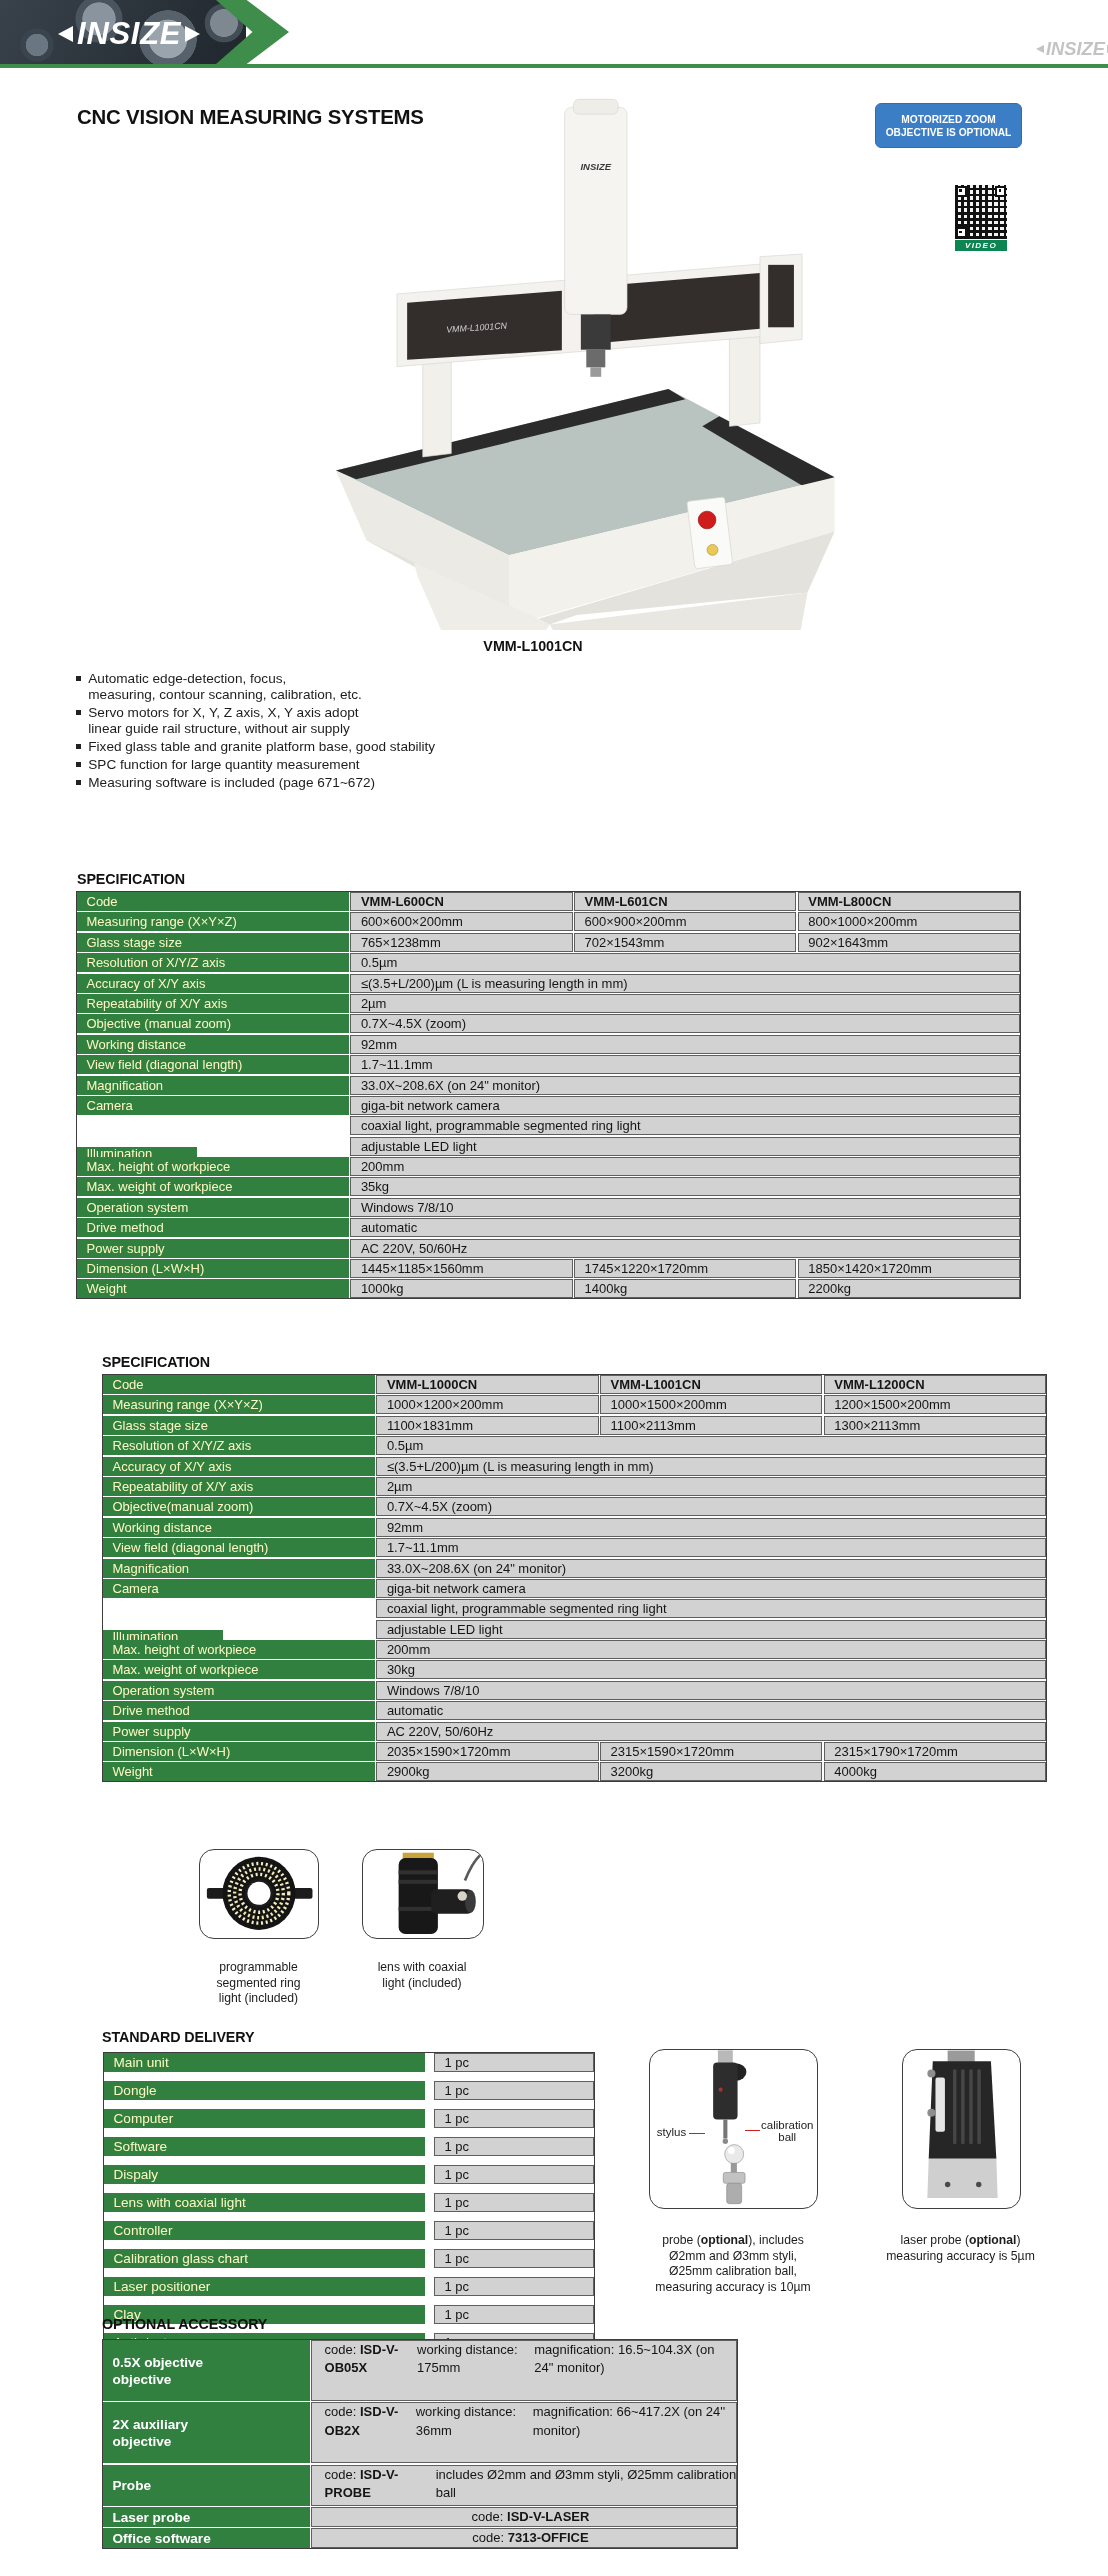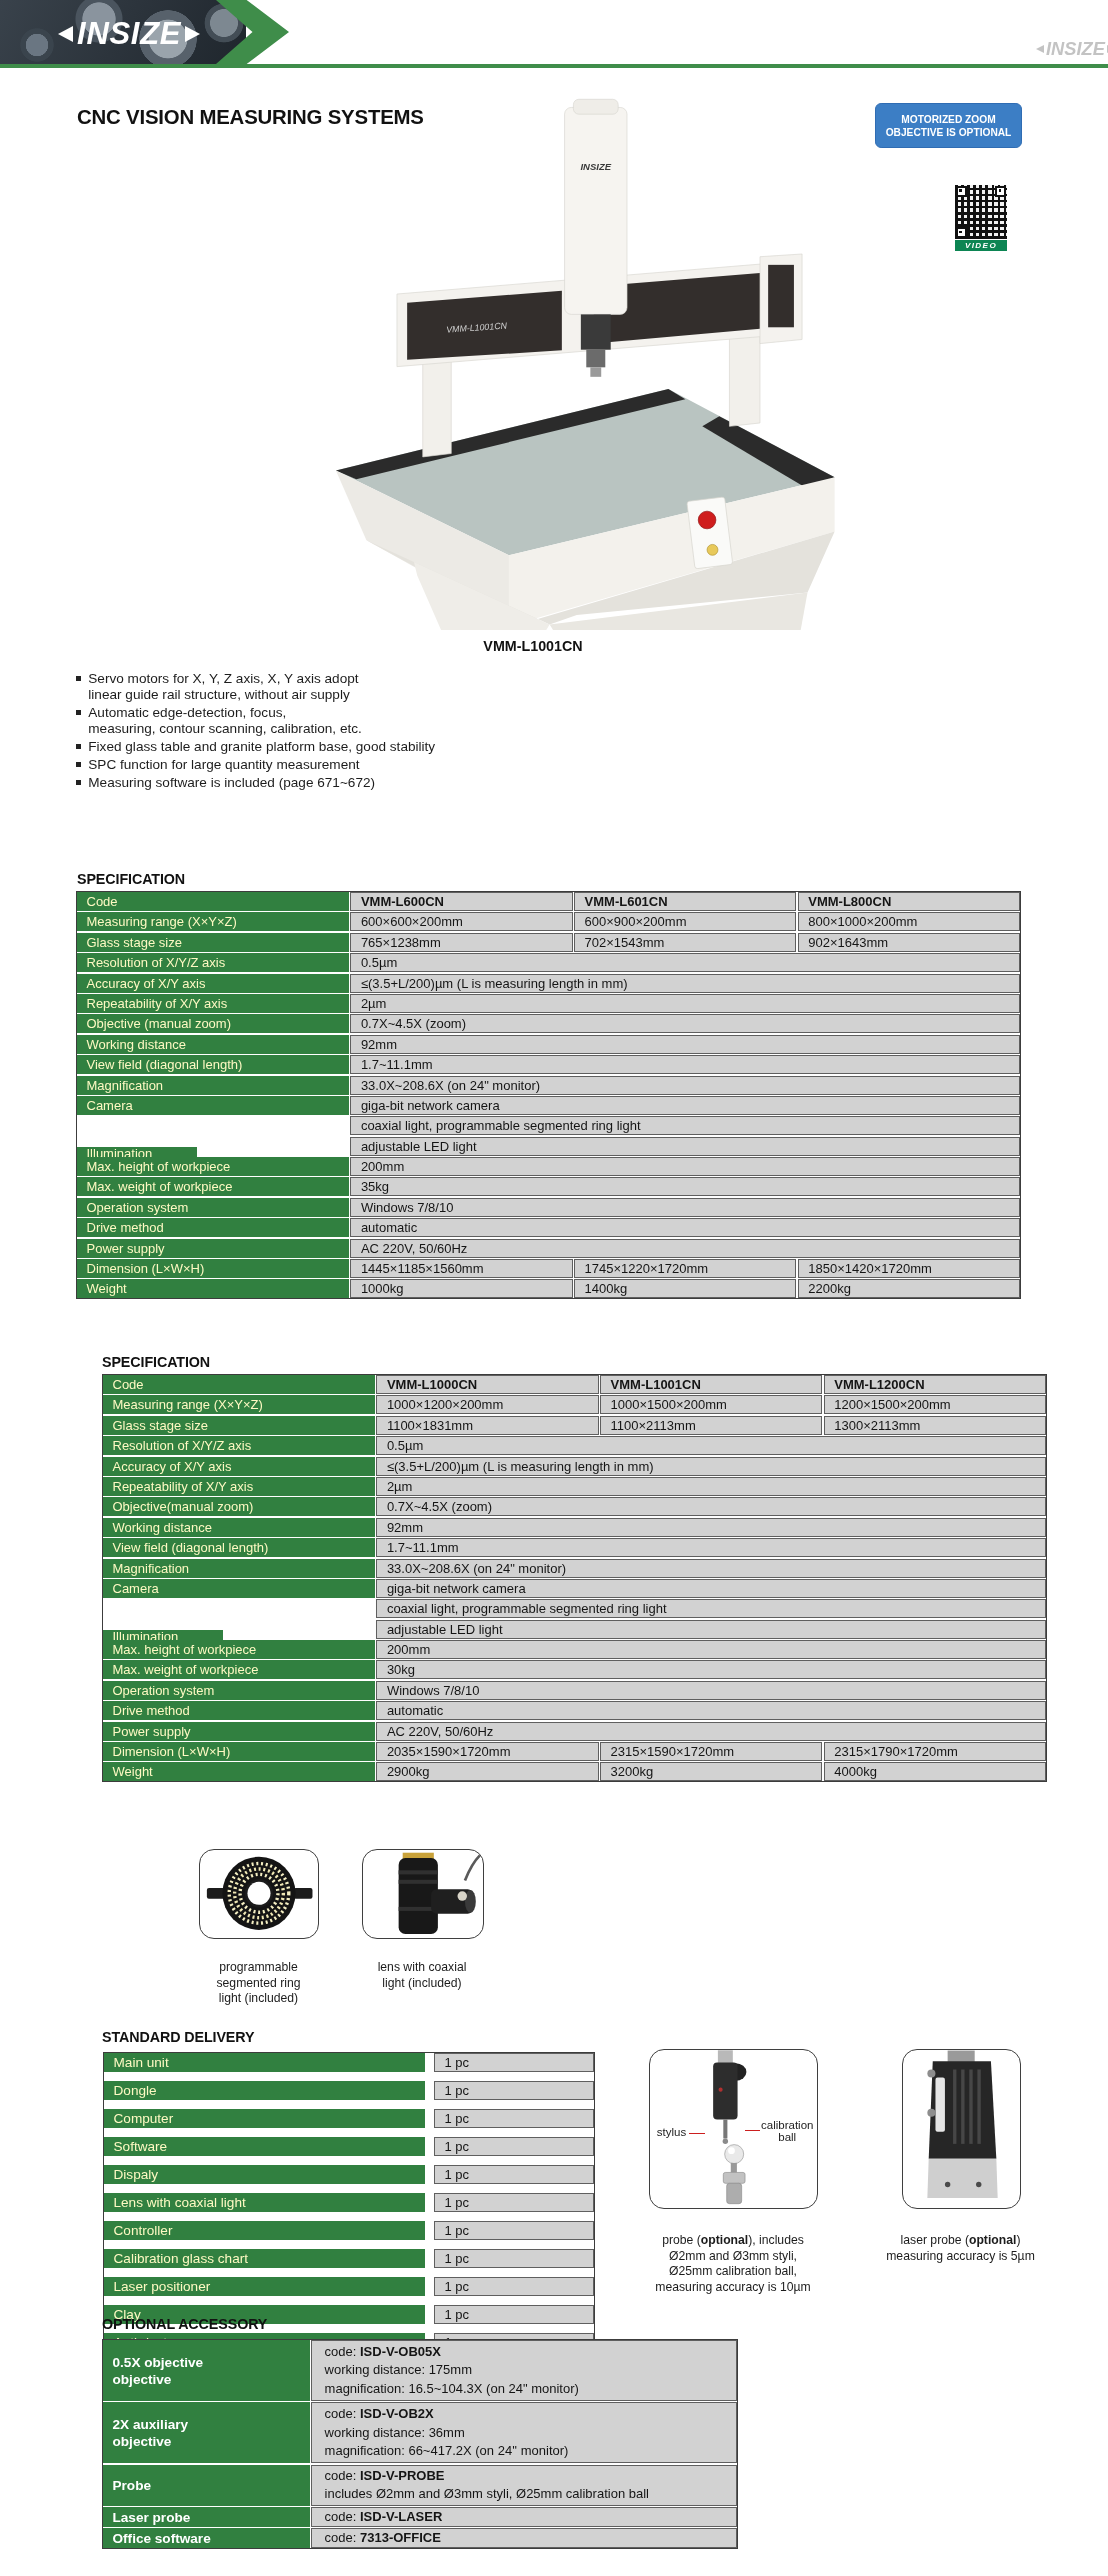--- a/index.html
+++ b/index.html
@@ -77,21 +77,21 @@
           background:#fff;border:1.4px solid #3c3c3c;box-sizing:border-box;}
   .dtable .g{font-size:13.6px;}
   .dtable .d{font-size:13px;}
 
   
   .otable{display:grid;grid-template-columns:207px 426px;grid-template-rows:61px 61px 41px 19.7px 19.7px;
           gap:1.4px;background:#fff;border:1.4px solid #3c3c3c;box-sizing:border-box;}
   .og{background:#318040;color:#fff;font-weight:bold;font-size:13.6px;line-height:17px;
       display:flex;flex-direction:column;justify-content:center;padding-left:9.5px;}
   .od{background:#d2d2d2;border:0.7px solid #5f5f5f;box-sizing:border-box;font-size:13px;line-height:18.3px;
-      display:flex;flex-direction:column;justify-content:center;padding-left:12.2px;color:#151515;}
+      display:flex;flex-direction:row;justify-content:center;padding-left:12.2px;color:#151515;}
 
   .probe-label{position:absolute;font-size:11.5px;color:#222;}
   .redline{position:absolute;height:1.4px;background:#cc1f1f;}
 </style>
 </head>
 <body>
 
 <div class="page">
 
   <div class="abs hero-photo"></div>
@@ -156,29 +156,29 @@
       <rect x="444" y="387" width="28" height="26" fill="#6b6b6b"></rect>
       <rect x="450" y="413" width="16" height="14" fill="#9a9a9a"></rect>
     </svg>
   </div>
   <div class="abs caption" style="left:397px;top:638px;width:272px;">VMM-L1001CN</div>
 
   <div class="abs features">
     <div class="fi">
       <span class="sq"></span>
       <div>
-          <div>Servo motors for X, Y, Z axis, X, Y axis adopt</div>
-           <div>linear guide rail structure, without air supply</div>
+          <div>Automatic edge-detection, focus,</div>
+           <div>measuring, contour scanning, calibration, etc.</div>
         </div>
     </div>
     <div class="fi">
       <span class="sq"></span>
       <div>
-          <div>Automatic edge-detection, focus,</div>
-           <div>measuring, contour scanning, calibration, etc.</div>
+          <div>Servo motors for X, Y, Z axis, X, Y axis adopt</div>
+           <div>linear guide rail structure, without air supply</div>
         </div>
     </div>
     <div class="fi">
       <span class="sq"></span>
       <div>
           <div>Fixed glass table and granite platform base, good stability</div>
         </div>
     </div>
     <div class="fi">
       <span class="sq"></span>

